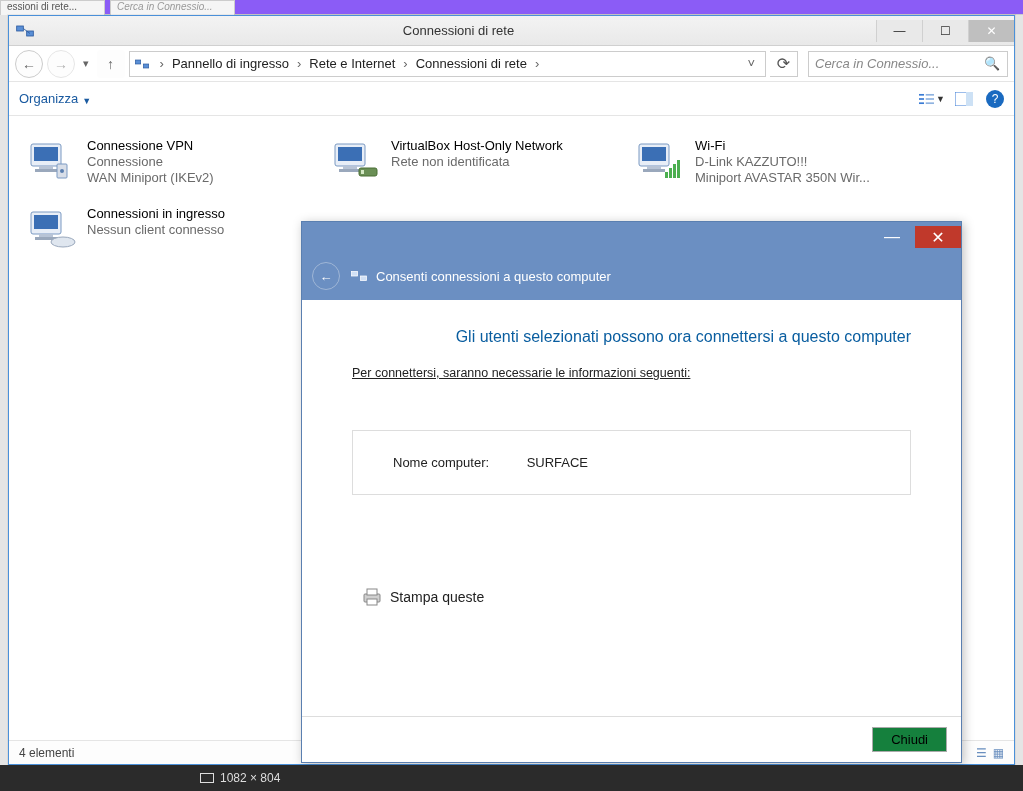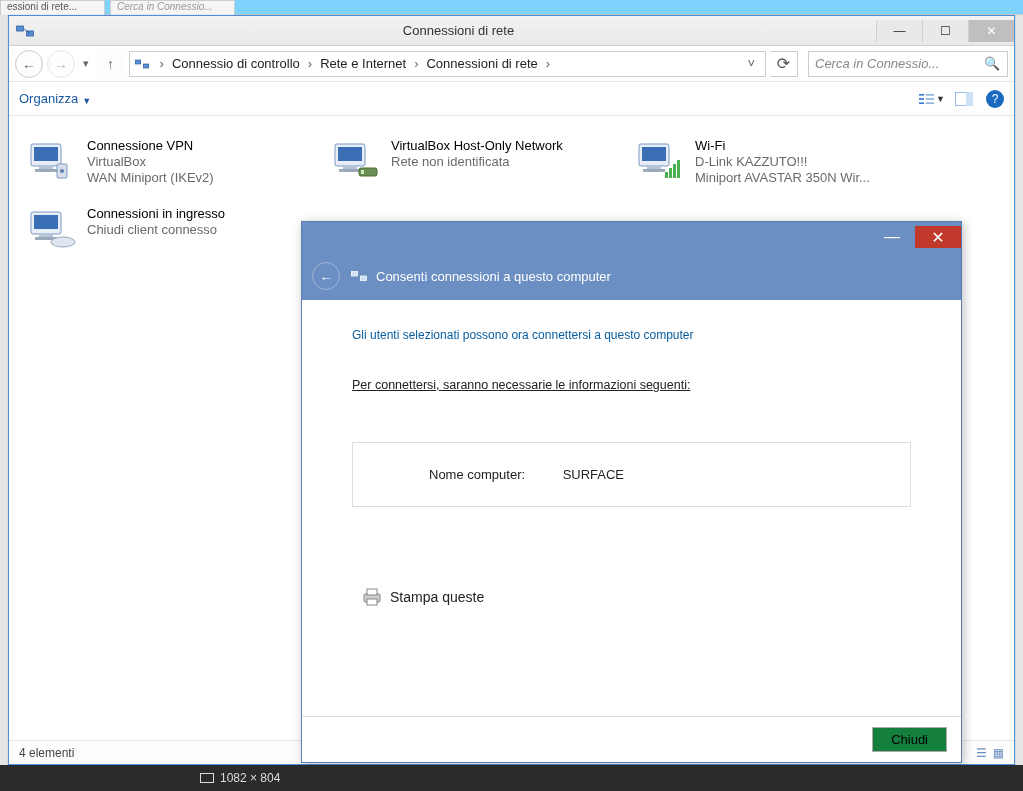--- a/index.html
+++ b/index.html
@@ -1,19 +1,19 @@
 <!DOCTYPE html>
 <html><head>
 <meta charset="utf-8">
 <style>
   * { box-sizing: border-box; margin: 0; padding: 0; font-family: "Segoe UI", Tahoma, sans-serif; }
   body { background: #e5e5e5; width: 1023px; height: 791px; overflow: hidden; position: relative; }
 
   
-  .bg-tabs { position:absolute; top:0; left:0; right:0; height:15px; background:#7dd3fc; border-bottom:1px solid #ccc;text-decoration:underline; }
+  .bg-tabs { position:absolute; top:0; left:0; right:0; height:15px; background:#8b5cf6; border-bottom:1px solid #ccc;text-decoration:underline; }
   .bg-tab { position:absolute; top:0; height:15px; background:#f5f5f5; border:1px solid #ccc; border-bottom:none; font-size:10px; color:#555; padding:0 6px; overflow:hidden; }
   .bg-tab.a { left:0; width:105px; }
   .bg-tab.b { left:110px; width:125px; font-style:italic; color:#999;}
 
   
   .explorer {
     position:absolute; top:15px; left:8px; width:1007px; height:750px;
     background:#fff; border:1px solid #4a90d9; box-shadow:0 0 0 1px rgba(0,0,0,0.05);
   }
   .titlebar {
@@ -69,24 +69,24 @@
   .dlg-titlebar .spacer { flex:1;}
   .dlg-winbtn { width:46px; height:22px; display:flex; align-items:center; justify-content:center; color:#fff;}
   .dlg-winbtn.min { background:transparent;}
   .dlg-winbtn.close { background:#c0392b; }
   .dlg-header {
     height:48px; background:#6b8fc2; display:flex; align-items:center; padding:0 10px; color:#fff; font-size:13px;
   }
   .dlg-back { width:28px; height:28px; border:1px solid #9fb6d6; border-radius:50%; display:flex; align-items:center; justify-content:center; color:#fff; margin-right:10px;}
   .dlg-header .hicon { width:18px; height:18px; margin-right:8px; display:flex; align-items:center; justify-content:center;}
   .dlg-body { flex:1; padding:28px 50px 10px 50px; position:relative;}
-  .dlg-body h2 { color:#0a5ea0; font-weight:normal; font-size:12px; margin-bottom:36px;}
+  .dlg-body h2 { color:#0a5ea0; font-weight:normal; font-size:16px; margin-bottom:20px;text-align:right;}
   .dlg-body .subtext { font-size:12.5px; color:#222; margin-bottom:50px;text-decoration:underline;}
   .info-box { border:1px solid #ddd; padding:24px 40px; font-size:13px; color:#222;}
-  .info-box .lbl { display:inline-block; width:130px;margin-left:36px;}
+  .info-box .lbl { display:inline-block; width:130px;}
   .print-link { position:absolute; left:60px; bottom:110px; display:flex; align-items:center; gap:8px; font-size:14px; color:#222;}
   .dlg-footer { height:46px; border-top:1px solid #ddd; display:flex; align-items:center; justify-content:flex-end; padding:0 14px;}
   .dlg-footer button { padding:4px 18px; font-size:13px; background:#15803d; border:1px solid #aaa;}
 
   
   .os-strip { position:absolute; bottom:0; left:0; right:0; height:26px; background:#2b2b2b; display:flex; align-items:center; padding:0 10px; color:#ddd; font-size:12px;}
   .os-strip .dim { margin-left:190px; display:flex; align-items:center; gap:6px;}
   .os-strip .dim-icon { width:14px; height:10px; border:1px solid #ddd;}
 
   
@@ -123,21 +123,21 @@
     <span class="navsep">▾</span>
     <div class="navbtn" style="border-radius:3px;border:none;">↑</div>
     <div class="addrbar">
       <span style="margin-right:4px;">
         <svg viewBox="0 0 24 24" width="16" height="16">
             <rect x="2" y="6" width="8" height="6" fill="#5a8fd6" stroke="#2c5a9e"></rect>
             <rect x="14" y="12" width="8" height="6" fill="#5a8fd6" stroke="#2c5a9e"></rect>
           </svg>
       </span>
       <span class="crumb-sep">›</span>
-      <span class="crumb">Connessio di controllo</span>
+      <span class="crumb">Pannello di ingresso</span>
       <span class="crumb-sep">›</span>
       <span class="crumb">Rete e Internet</span>
       <span class="crumb-sep">›</span>
       <span class="crumb">Connessioni di rete</span>
       <span class="crumb-sep">›</span>
       <span class="drop">˅</span>
     </div>
     <div class="refresh">⟳</div>
     <div class="searchbox">
       <span>Cerca in Connessio...</span>
@@ -179,21 +179,21 @@
           <rect x="4" y="4" width="30" height="22" rx="2" fill="#e8eef7" stroke="#7a99c2"></rect>
           <rect x="7" y="7" width="24" height="14" fill="#3b6fb5"></rect>
           <rect x="12" y="26" width="14" height="3" fill="#b8c4d6"></rect>
           <rect x="8" y="29" width="22" height="3" fill="#9aa8bc"></rect>
           <rect x="30" y="24" width="10" height="14" rx="1" fill="#d8dee8" stroke="#7a99c2"></rect>
           <circle cx="35" cy="31" r="2" fill="#5a7fb0"></circle>
         </svg>
       </div>
       <div class="conn-text">
         <div class="name">Connessione VPN</div>
-        <div class="status">VirtualBox</div>
+        <div class="status">Connessione</div>
         <div class="device">WAN Miniport (IKEv2)</div>
       </div>
     </div>
 
     <div class="conn-item">
       <div class="conn-icon">
         <svg width="50" height="44" viewBox="0 0 50 44">
           <rect x="4" y="4" width="30" height="22" rx="2" fill="#e8eef7" stroke="#7a99c2"></rect>
           <rect x="7" y="7" width="24" height="14" fill="#3b6fb5"></rect>
           <rect x="12" y="26" width="14" height="3" fill="#b8c4d6"></rect>
@@ -233,21 +233,21 @@
         <svg width="50" height="44" viewBox="0 0 50 44">
           <rect x="4" y="4" width="30" height="22" rx="2" fill="#e8eef7" stroke="#7a99c2"></rect>
           <rect x="7" y="7" width="24" height="14" fill="#3b6fb5"></rect>
           <rect x="12" y="26" width="14" height="3" fill="#b8c4d6"></rect>
           <rect x="8" y="29" width="22" height="3" fill="#9aa8bc"></rect>
           <ellipse cx="36" cy="34" rx="12" ry="5" fill="#dfe6ef" stroke="#9aa8bc"></ellipse>
         </svg>
       </div>
       <div class="conn-text">
         <div class="name">Connessioni in ingresso</div>
-        <div class="status">Chiudi client connesso</div>
+        <div class="status">Nessun client connesso</div>
       </div>
     </div>
 
   </div>
 
   <div class="statusbar">
     <span>4 elementi</span>
     <div class="sb-icons">
       <span>☰</span>
       <span>▦</span>

